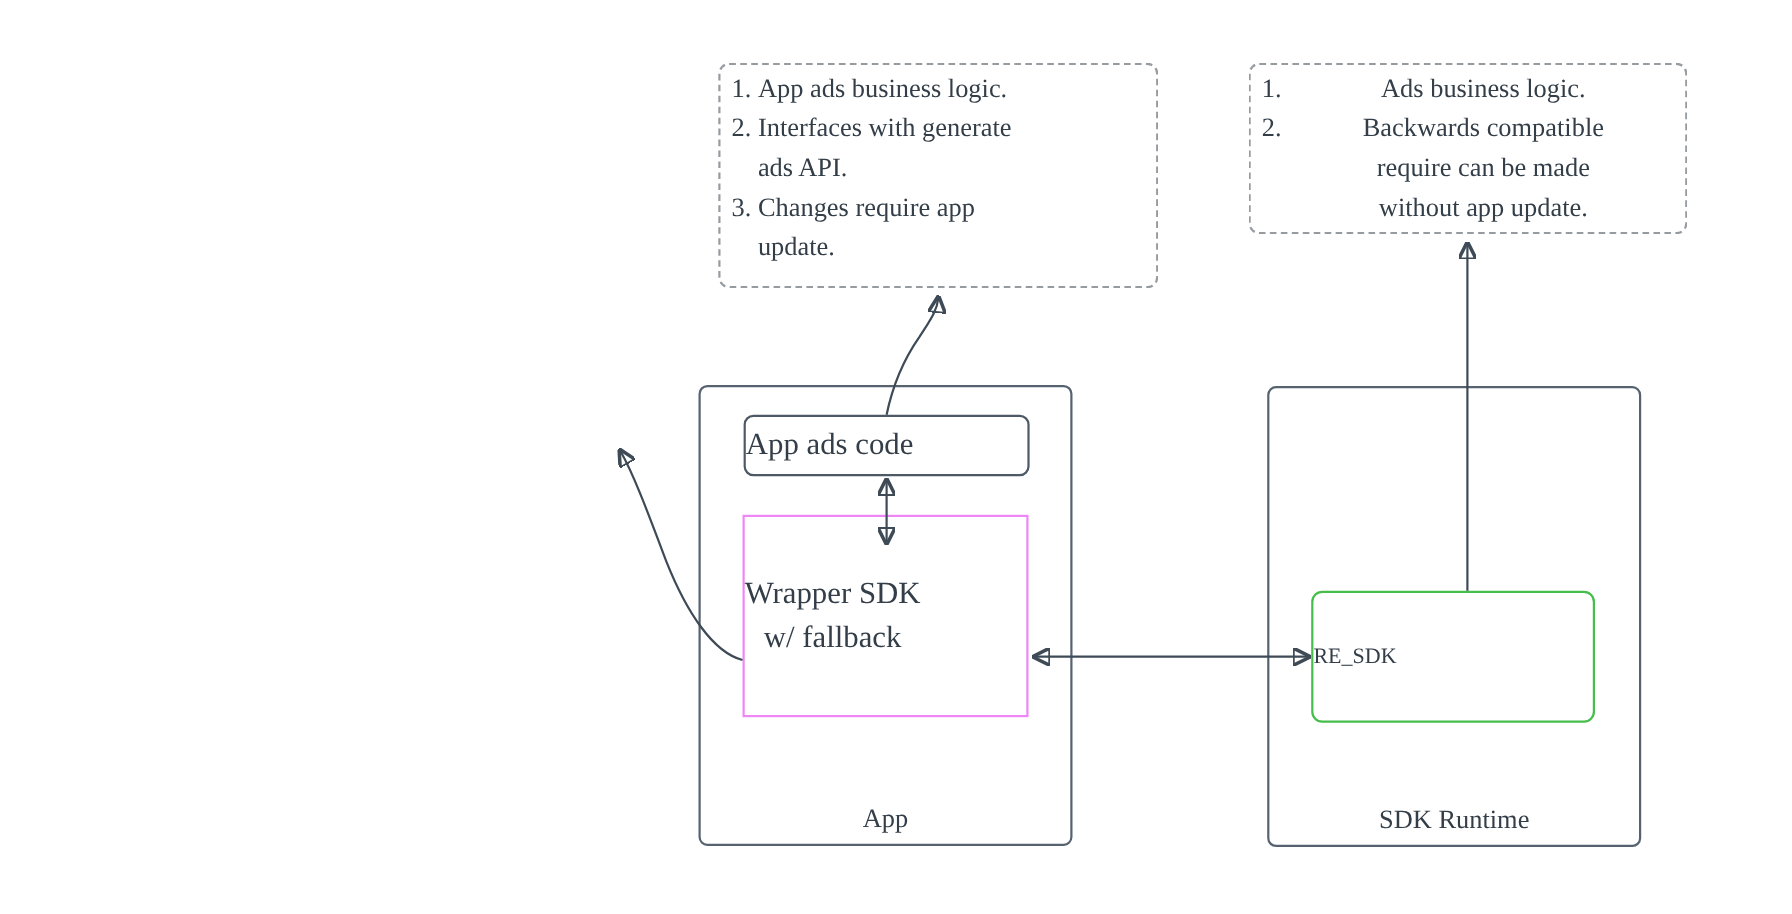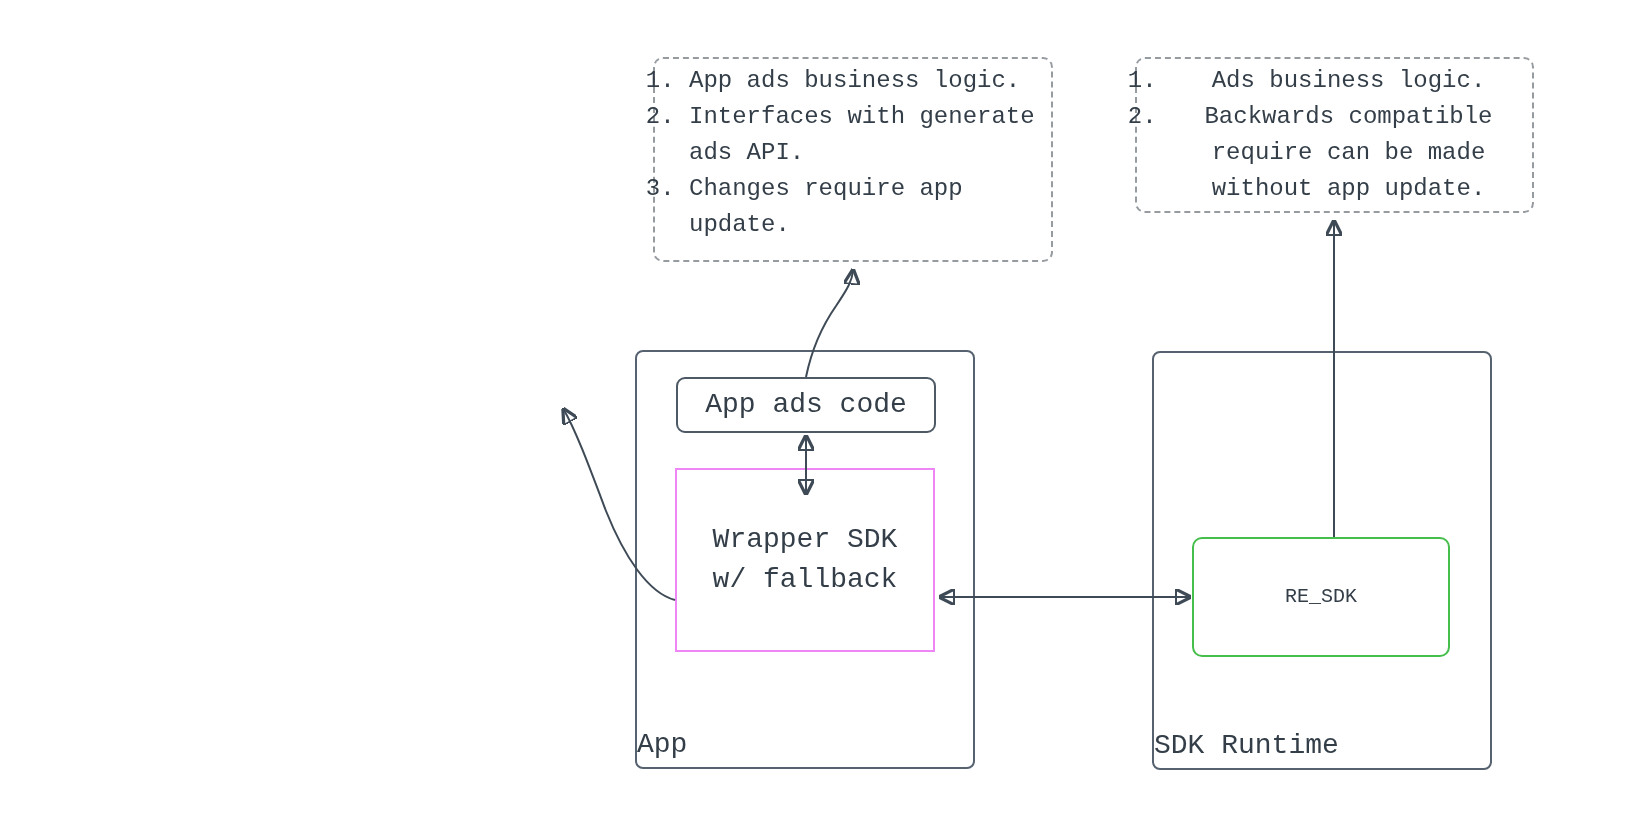--- a/index.html
+++ b/index.html
@@ -1,21 +1,21 @@
 <!DOCTYPE html>
 <html><head>
 <meta charset="utf-8">
 <style>
   html, body { margin: 0; padding: 0; background: #ffffff; }
   .canvas {
     position: relative;
     width: 1629px;
     height: 831px;
     background: #ffffff;
-    font-family: Liberation Mono, monospace;
+    font-family: Liberation Serif, serif;
     color: #333e48;
     overflow: hidden;
   }
 
   
   .note {
     position: absolute;
     box-sizing: border-box;
     border: 2px dashed #969ba0;
     border-radius: 10px;
@@ -41,36 +41,36 @@
     box-sizing: border-box;
     border: 2px solid #566270;
     border-radius: 8px;
     background: #ffffff;
   }
   #box-app     { left: 635px;  top: 350px; width: 340px; height: 419px; }
   #box-runtime { left: 1152px; top: 351px; width: 340px; height: 419px; }
   .container-label {
     position: absolute;
     left: 0; right: 0; bottom: 4px;
-    text-align: left;
-    font-size: 28px;
+    text-align: center;
+    font-size: 24px;
     line-height: 36px;
     color: #333e48;
   }
 
   
   .inner-box {
     position: absolute;
     box-sizing: border-box;
     border: 2px solid #4d5a66;
     border-radius: 9px;
     background: #ffffff;
     display: flex;
     align-items: center;
-    justify-content: center;
+    justify-content: flex-start;
     text-align: center;
     font-size: 28px;
     line-height: 40px;
     color: #333e48;
     white-space: pre-line;
   }
   #box-app-ads-code { left: 676px; top: 377px; width: 260px; height: 56px; }
   #box-wrapper      { left: 675px; top: 468px; width: 260px; height: 184px; border-color: #ee87f5; border-radius: 0; }
   #box-resdk        { left: 1192px; top: 537px; width: 258px; height: 120px; border-color: #46be4b; border-radius: 10px; font-size: 20px; }
 

